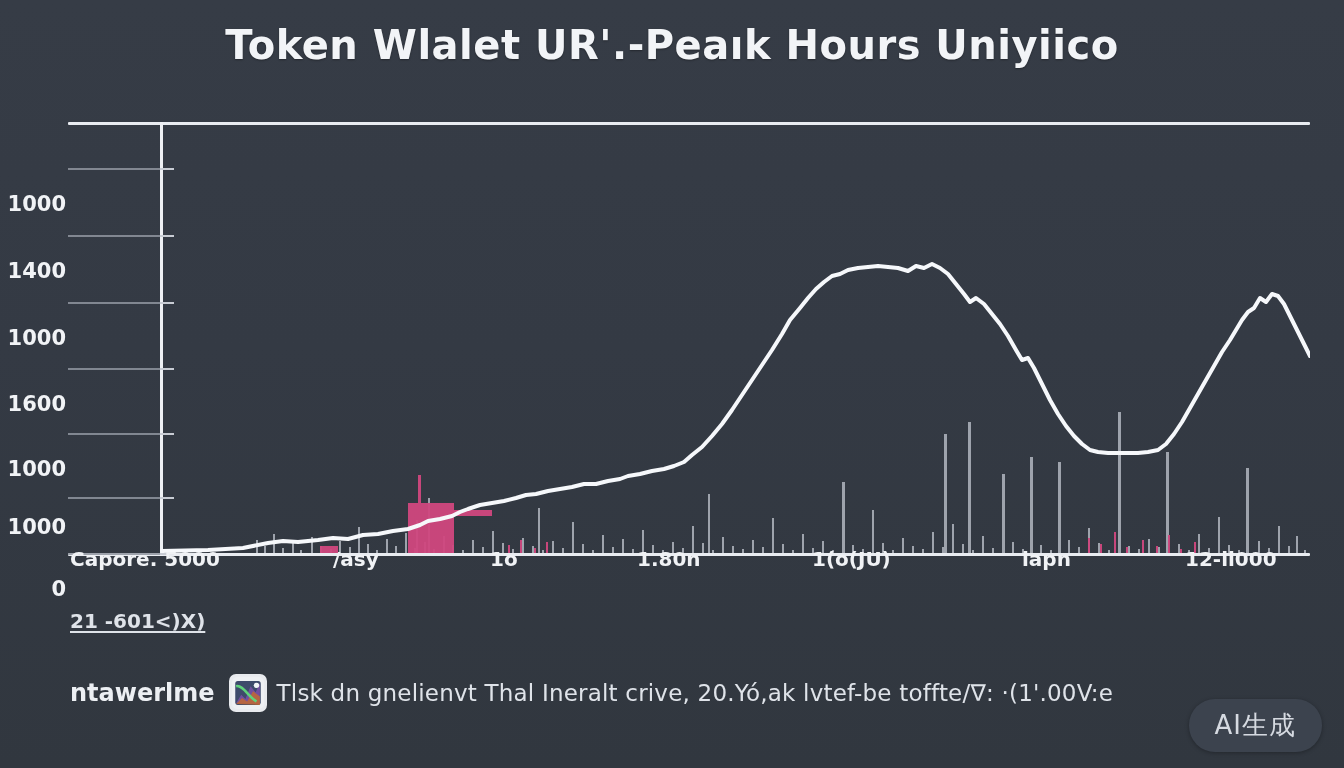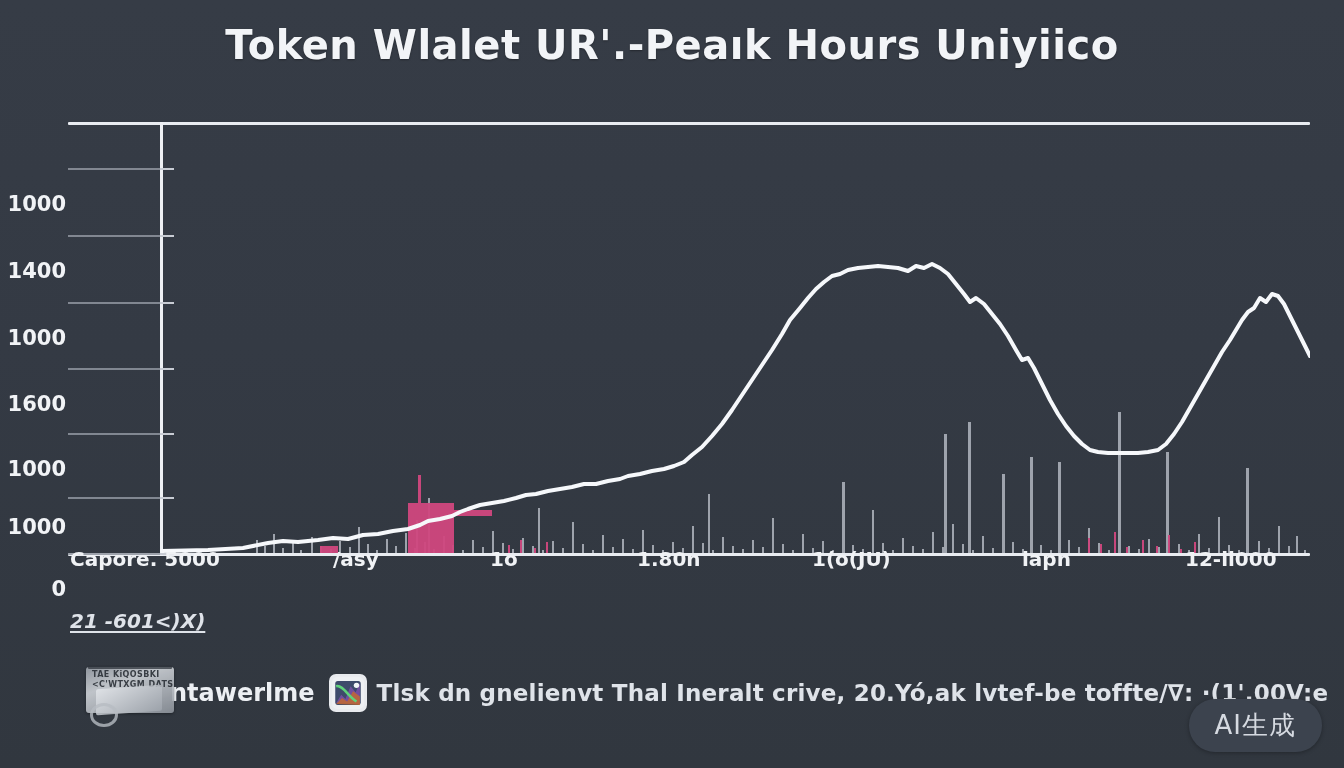--- a/index.html
+++ b/index.html
@@ -106,21 +106,20 @@
   .sublabel {
     position: absolute;
     left: 70px;
     top: 609px;
     color: #dfe3e9;
     font-size: 20px;
     font-weight: bold;
     text-decoration: underline;
     text-underline-offset: 3px;
     white-space: nowrap;
-    font-style: italic;
   }
 
   
   .series-svg {
     position: absolute;
     left: 68px;
     top: 122px;
     width: 1242px;
     height: 434px;
   }
@@ -197,21 +196,21 @@
     margin: 0 10px 0 14px;
     flex: none;
     border-radius: 7px;
     background: #e8eaee;
     padding: 2px;
     box-sizing: border-box;
   }
   .caption-text {
     color: #dfe3e9;
     font-size: 23px;
-    font-weight: bold;
+    font-weight: normal;
     white-space: nowrap;
     letter-spacing: 0.2px;
   }
 
   
   .ai-badge {
     position: absolute;
     right: 22px;
     bottom: 16px;
     background: #3c434e;
@@ -427,30 +426,20 @@
   <div class="xlabel" style="left:490px">1o</div>
   <div class="xlabel" style="left:637px">1.80n</div>
   <div class="xlabel" style="left:812px">1(o(JU)</div>
   <div class="xlabel" style="left:1022px">lapn</div>
   <div class="xlabel" style="left:1185px">12-ll000</div>
 
   <div class="sublabel">21 -601&lt;)X)</div>
 
   <div class="caption-row">
 
-    <div class="doc-icon">
-      <div class="sheet"></div>
-      <div class="micro">
-        <div>TAE KiQOSBKI</div>
-        <div>&lt;C'WTXGM DATS</div>
-      </div>
-      <div class="inner"></div>
-      <div class="knob"></div>
-      <div class="tline" style="left:8px; top:2px; width:84px;"></div>
-    </div>
 
     <div class="caption-label">ntawerlme</div>
 
     <svg class="mini-chart-icon" viewBox="0 0 40 40">
       <rect x="1" y="1" width="38" height="38" rx="7" fill="#eef0f3"></rect>
       <rect x="5" y="6" width="30" height="28" rx="3" fill="#3d4a6b"></rect>
       <path d="M6 32 L12 22 L17 27 L23 12 L29 19 L34 8 L34 33 Z" fill="#7a4fa8" opacity="0.85"></path>
       <path d="M6 33 L13 26 L19 30 L26 18 L34 24 L34 34 Z" fill="#c86a2a" opacity="0.8"></path>
       <path d="M6 12 C14 10, 20 24, 30 30" stroke="#5fd27a" stroke-width="3" fill="none"></path>
       <circle cx="30" cy="11" r="3.2" fill="#f2f4f7"></circle>

